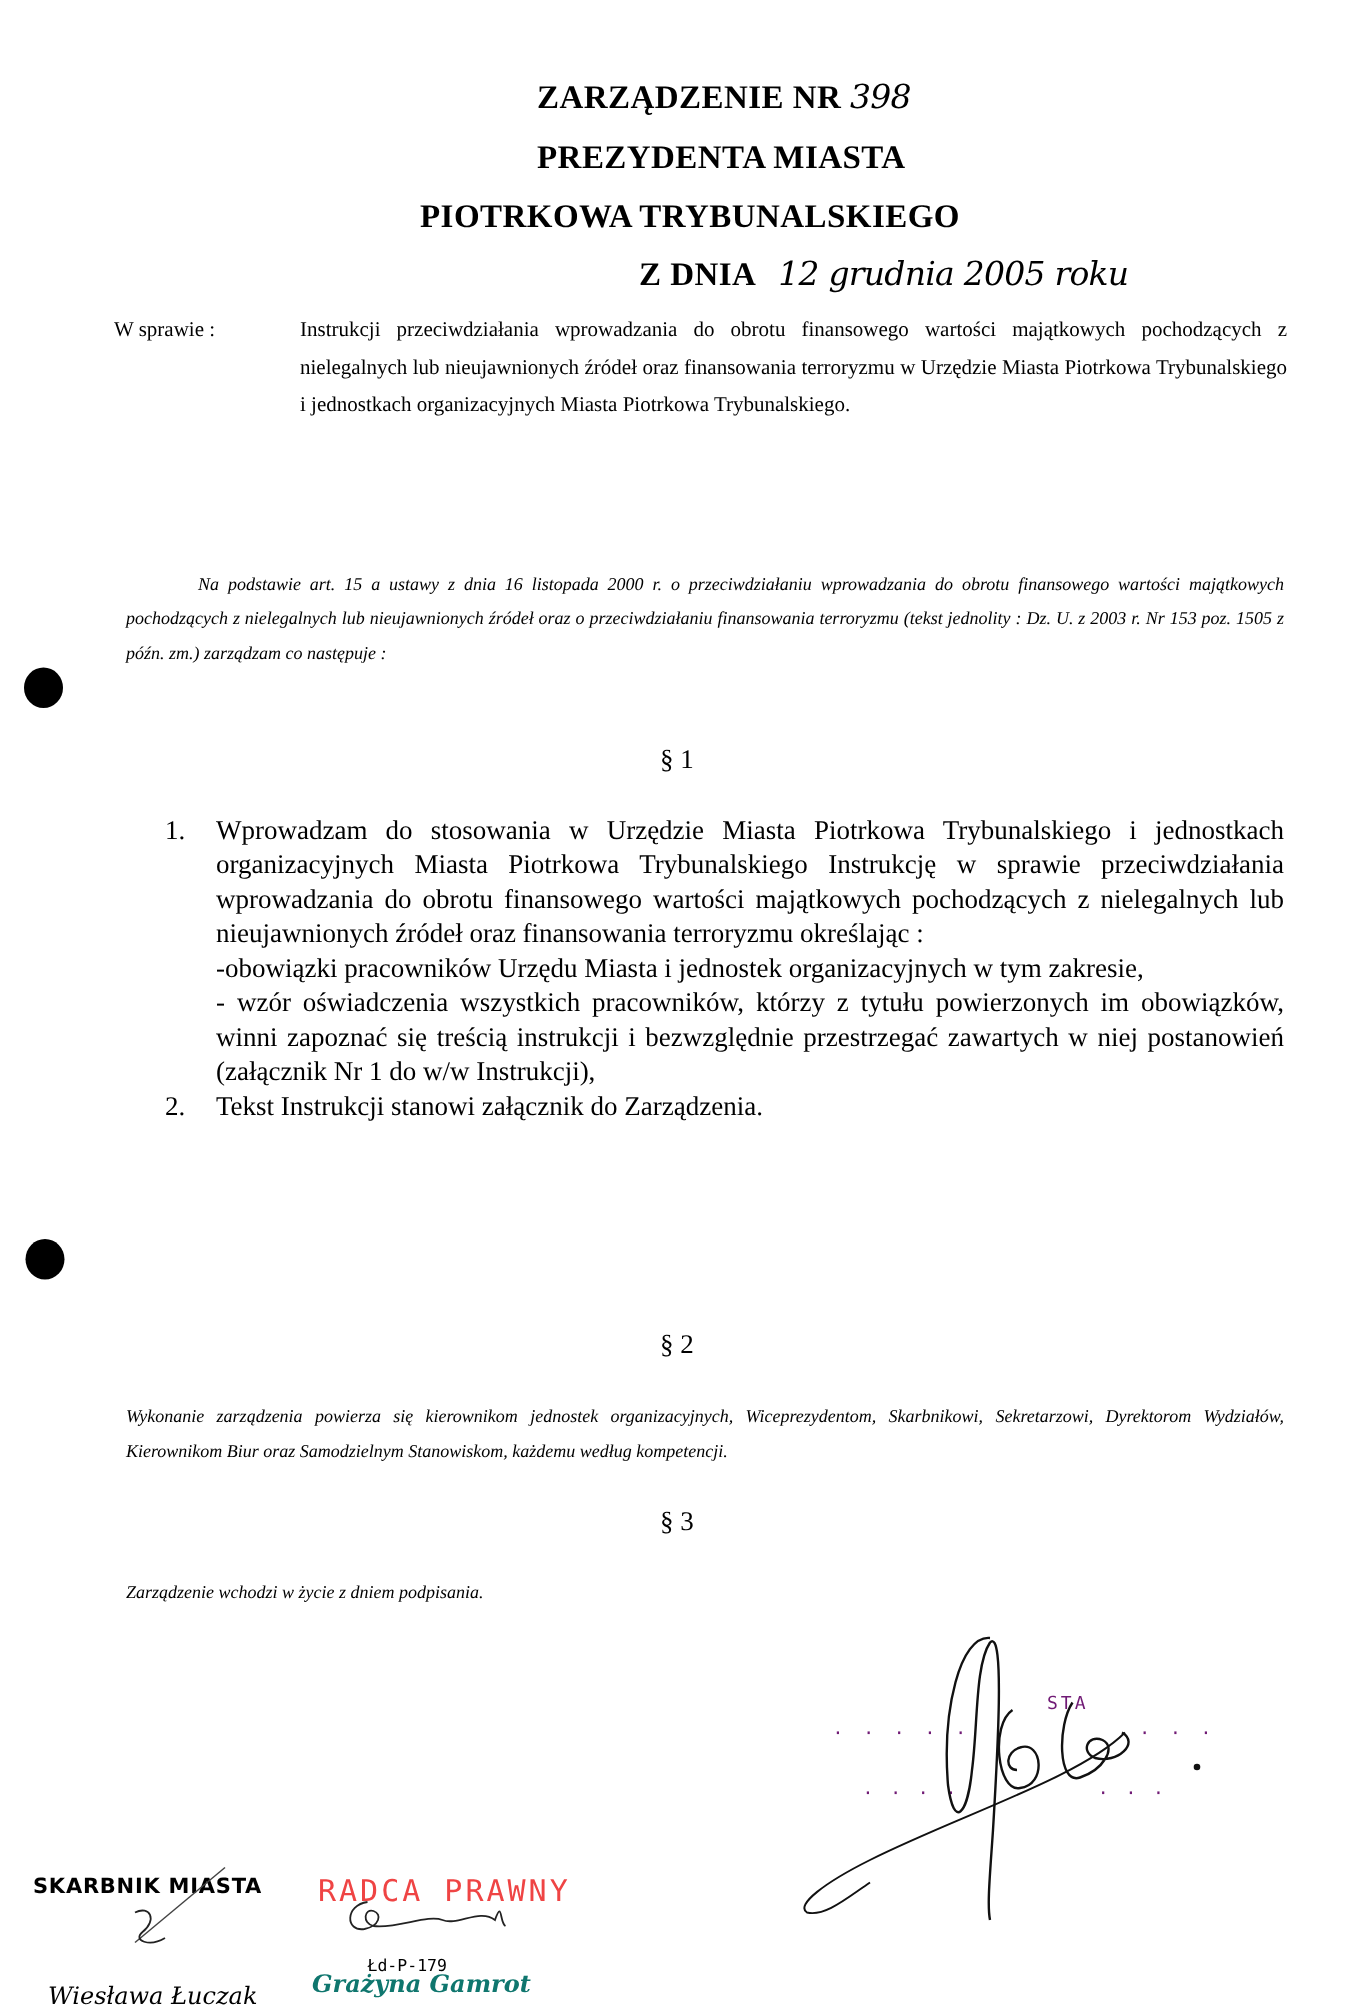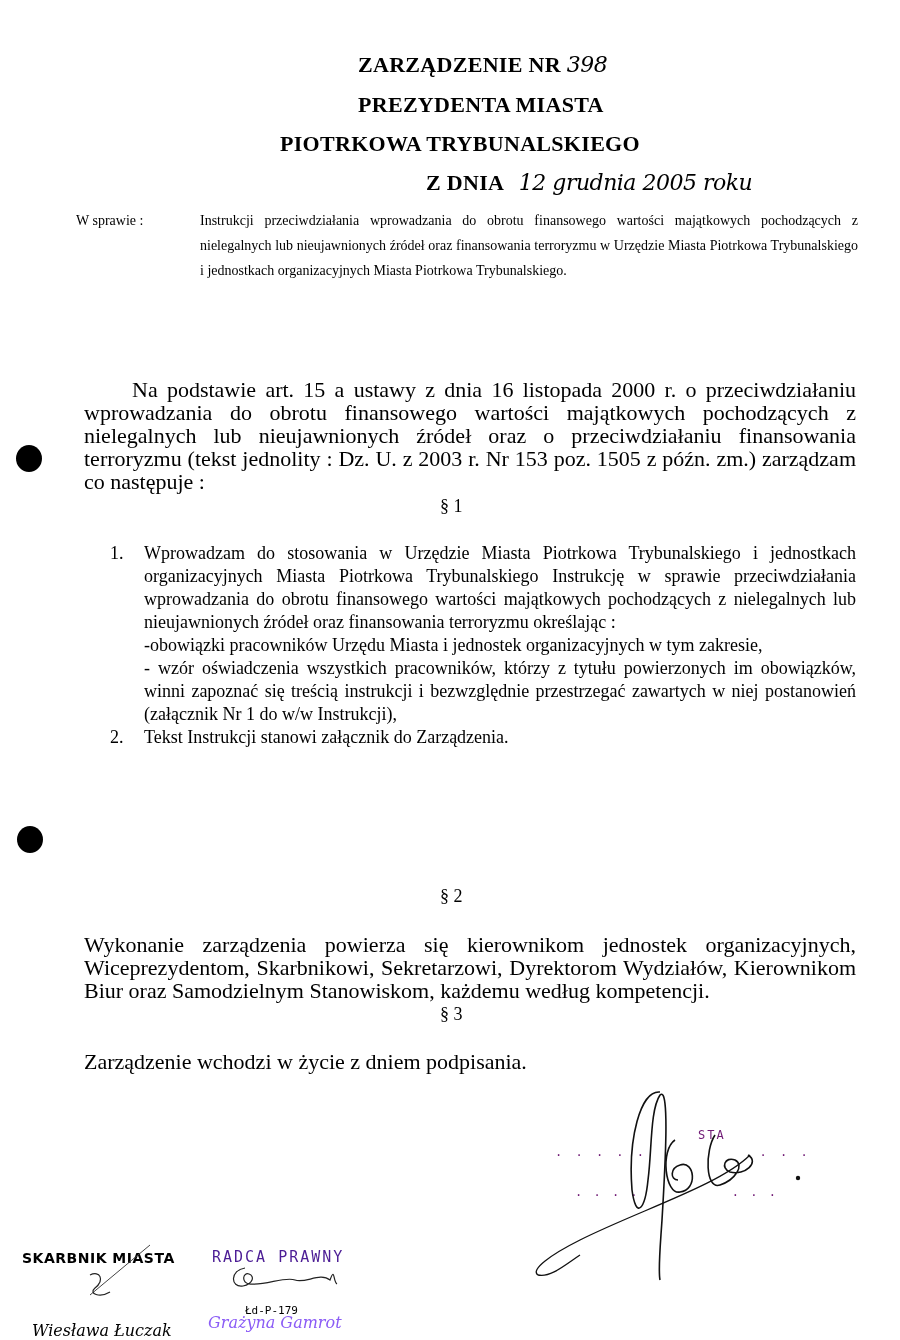--- a/index.html
+++ b/index.html
@@ -11,21 +11,21 @@
     .t1 { left: 358px; top: 52px; }
     .t2 { left: 358px; top: 92px; text-align: right; }
     .t3 { left: 280px; top: 131px; }
     .t4 { left: 426px; top: 170px; }
     .hw { font-family: "DejaVu Serif", serif; font-style: italic; font-weight: normal; font-size: 22px; letter-spacing: -0.5px; }
 
     .subject { left: 76px; top: 208px; width: 782px; font-weight: normal; font-size: 14px; line-height: 25px; }
     .subject .label { position: absolute; left: 0; top: 0; white-space: nowrap; }
     .subject .body { margin-left: 124px; text-align: justify; }
 
-    .para { font-size: 22px; line-height: 23px; text-align: justify; }
+    .para { font-size: 12px; line-height: 23px; text-align: justify; font-style: italic; }
     .p-basis { left: 84px; top: 378px; width: 772px; text-indent: 48px; }
 
     .sect { font-size: 18px; }
     .s1 { left: 440px; top: 496px; }
     .s2 { left: 440px; top: 886px; }
     .s3 { left: 440px; top: 1004px; }
 
     .list { left: 110px; top: 542px; width: 746px; font-size: 18px; line-height: 23px; }
     .item { position: relative; padding-left: 34px; text-align: justify; }
     .item .num { position: absolute; left: 0; top: 0; }
@@ -34,21 +34,21 @@
     .p-exec { left: 84px; top: 933px; width: 772px; }
     .p-final { left: 84px; top: 1050px; width: 772px; }
 
     .dot { width: 26px; height: 27px; border-radius: 50%; background: #000; }
     .dot1 { left: 16px; top: 445px; }
     .dot2 { left: 17px; top: 826px; }
 
     .stamp { color: #701a75; font-size: 12px; letter-spacing: 2px; white-space: nowrap; font-family: "DejaVu Sans Mono", monospace; }
 
     .sig-label { font-family: "DejaVu Sans", sans-serif; font-weight: bold; font-size: 14px; letter-spacing: 0.5px; white-space: nowrap; }
-    .radca { font-family: "DejaVu Sans Mono", monospace; font-size: 15px; letter-spacing: 2px; color: #4c1d95; white-space: nowrap; }
+    .radca { font-family: "DejaVu Sans Mono", monospace; font-size: 20px; letter-spacing: 2px; color: #ef4444; white-space: nowrap; }
     .name-it { font-family: "DejaVu Serif", serif; font-style: italic; font-size: 16px; white-space: nowrap; margin-top: 29px; }
     .code { font-family: "DejaVu Sans Mono", monospace; font-size: 11px; white-space: nowrap; }
   </style>
 </head>
 <body class="serif">
 
 <div class="abs title t1">
   <span>ZARZĄDZENIE NR</span>
   <span class="hw">398</span>
 </div>
@@ -106,14 +106,14 @@
 <svg class="abs" style="left:70px; top:1240px;" width="90" height="70" viewBox="0 0 90 70">
   <path d="M80 5 L20 55" fill="none" stroke="#444" stroke-width="1"></path>
   <path d="M20 35 C30 30, 35 40, 25 48 C18 54, 30 58, 40 52" fill="none" stroke="#222" stroke-width="1.2"></path>
 </svg>
 <div class="abs name-it" style="left:32px; top:1292px;">Wiesława Łuczak</div>
 
 <div class="abs radca" style="left:212px; top:1248px;">RADCA PRAWNY</div>
 <svg class="abs" style="left:225px; top:1262px;" width="130" height="30" viewBox="0 0 130 30">
   <path d="M20 6 C5 8, 5 26, 18 24 C28 22, 30 14, 24 12 C18 10, 16 20, 24 22 C40 24, 60 14, 70 18 C80 22, 95 10, 105 18 C110 4, 108 20, 112 22" fill="none" stroke="#222" stroke-width="1.2"></path>
 </svg>
-<div class="abs name-it" style="left:208px; top:1284px; color:#8b5cf6;">Grażyna Gamrot</div>
+<div class="abs name-it" style="left:208px; top:1284px; color:#0f766e;font-weight:bold;">Grażyna Gamrot</div>
 <div class="abs code" style="left:245px; top:1304px;">Łd-P-179</div>
 
 </body></html>

